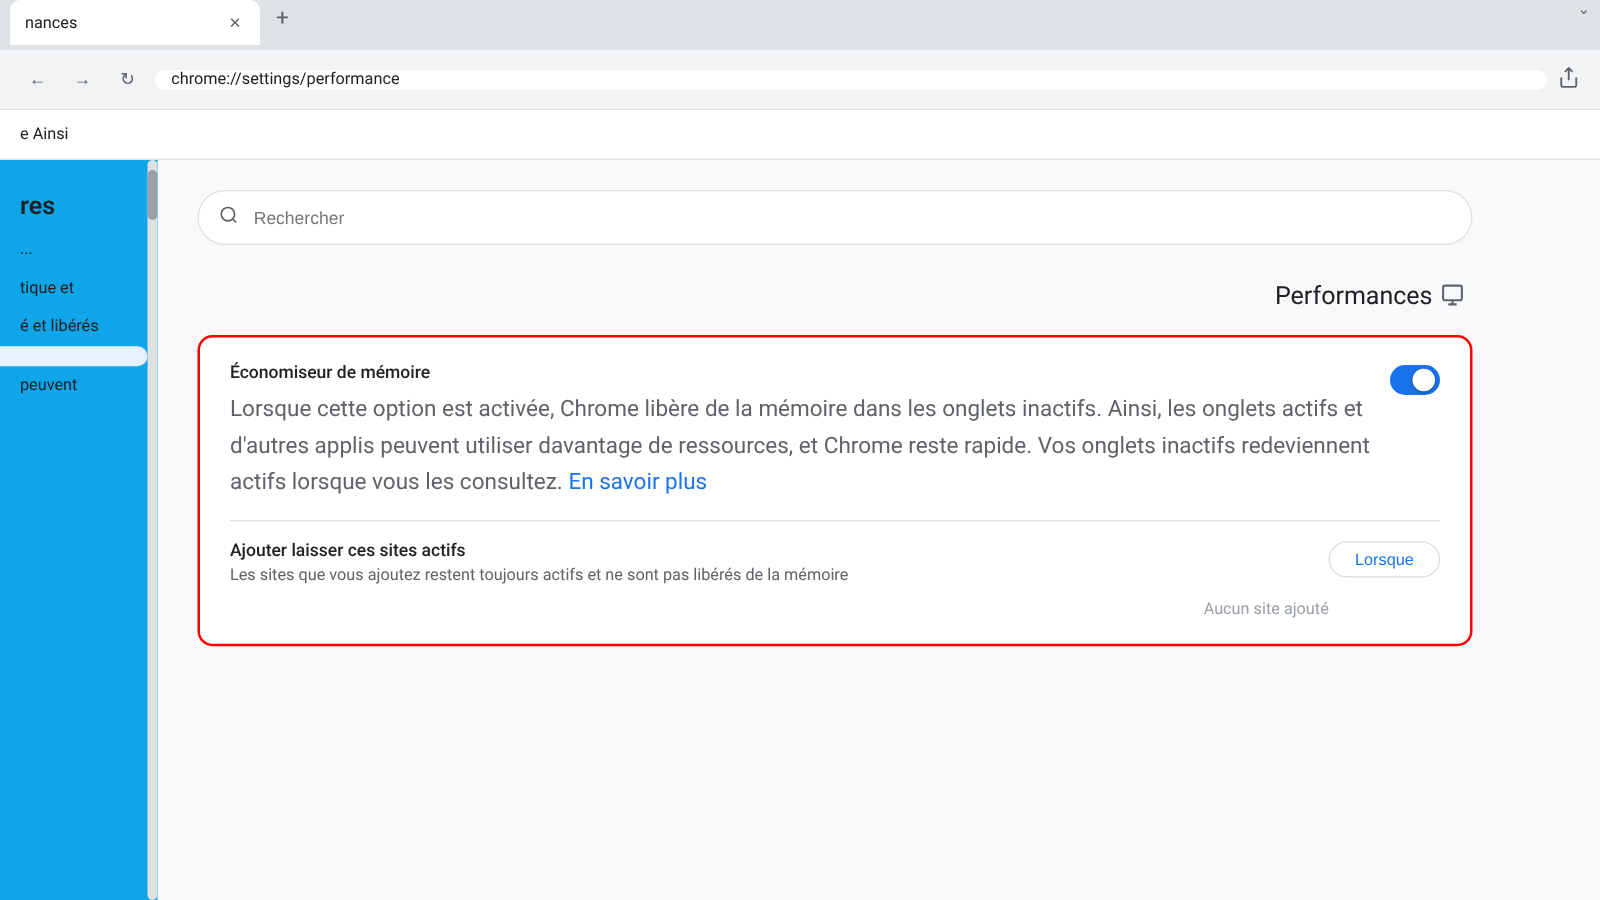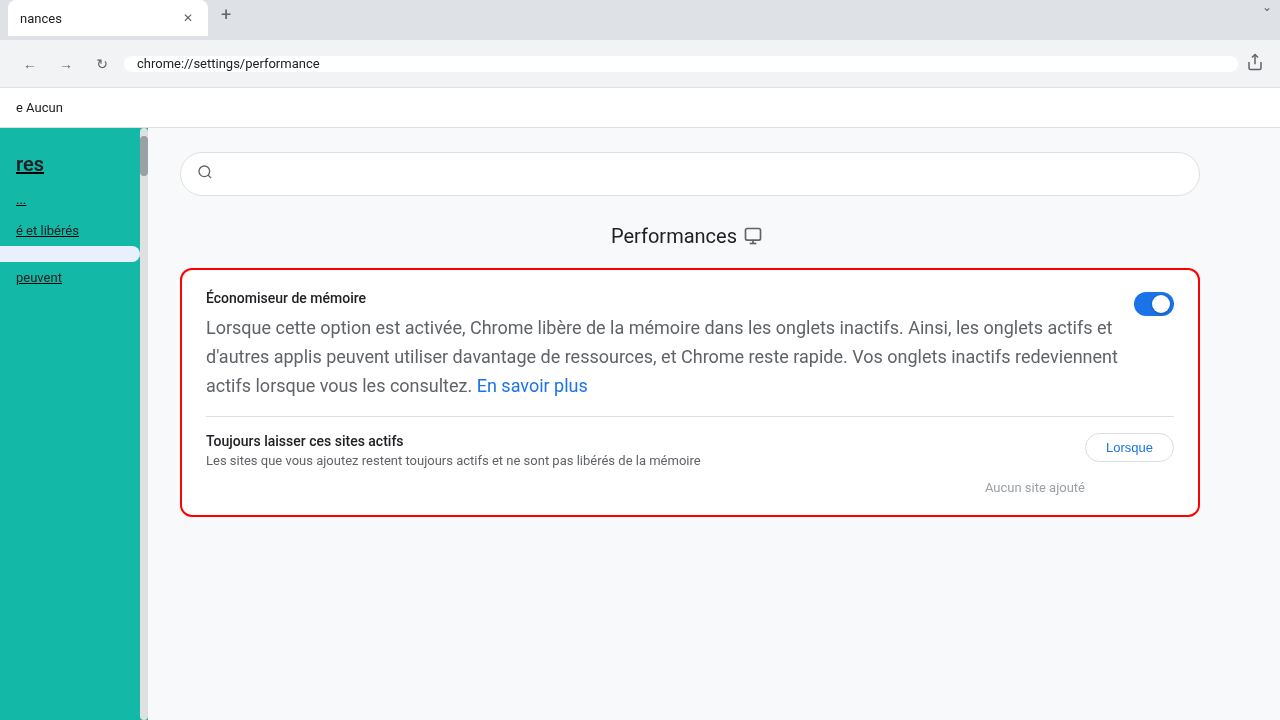--- a/index.html
+++ b/index.html
@@ -140,26 +140,25 @@
 
     
     .main-layout {
       display: flex;
       height: calc(720px - 40px - 48px - 40px);
       background: #f8f9fa;
     }
 
     
     .sidebar {
-      width: 148px;
-      background: #14b8a6;
+      width: 126px;
+      background: #0ea5e9;
       padding: 8px 0;
       overflow: hidden;
       position: relative;
-      text-decoration: underline;
     }
 
     .sidebar-title {
       padding: 16px 16px 8px 16px;
       font-size: 20px;
       font-weight: 600;
       color: #202124;
       white-space: nowrap;
       overflow: hidden;
     }
@@ -236,21 +235,21 @@
       outline: none;
       font-size: 14px;
       color: #9aa0a6;
       background: transparent;
     }
 
     
     .section-heading {
       display: flex;
       align-items: center;
-      justify-content: center;
+      justify-content: flex-end;
       margin-bottom: 16px;
       max-width: 1020px;
     }
 
     .section-title {
       font-size: 20px;
       font-weight: 400;
       color: #202124;
     }
 
@@ -415,47 +414,49 @@
     <svg width="18" height="18" viewBox="0 0 24 24" fill="none" stroke="#5f6368" stroke-width="2">
       <path d="M4 12v8a2 2 0 0 0 2 2h12a2 2 0 0 0 2-2v-8"></path>
       <polyline points="16 6 12 2 8 6"></polyline>
       <line x1="12" y1="2" x2="12" y2="15"></line>
     </svg>
   </div>
 </div>
 
 <div class="subheader">
   <div class="subheader-breadcrumb">
-    <span>e Aucun</span>
+    <span>e Ainsi</span>
   </div>
 </div>
 
 <div class="main-layout">
 
   <div class="sidebar">
     <div class="sidebar-title">res</div>
     <div class="sidebar-item">...</div>
+    <div class="sidebar-item">tique et</div>
     <div class="sidebar-item">é et libérés</div>
     <div class="sidebar-item active"></div>
     <div class="sidebar-item">peuvent</div>
     <div class="sidebar-scrollbar">
       <div class="sidebar-scrollbar-thumb"></div>
     </div>
   </div>
 
   <div class="content-area">
 
     <div class="search-bar-container">
       <div class="search-bar">
         <span class="search-icon">
           <svg width="16" height="16" viewBox="0 0 24 24" fill="none" stroke="#5f6368" stroke-width="2">
             <circle cx="11" cy="11" r="8"></circle>
             <line x1="21" y1="21" x2="16.65" y2="16.65"></line>
           </svg>
         </span>
+        <input class="search-input" type="text" placeholder="Rechercher" style="">
       </div>
     </div>
 
     <div class="section-heading">
       <h2 class="section-title">Performances</h2>
       <div class="feedback-icon">
         <svg width="20" height="20" viewBox="0 0 24 24" fill="none" stroke="#5f6368" stroke-width="2">
           <rect x="3" y="3" width="18" height="14" rx="2"></rect>
           <line x1="8" y1="21" x2="16" y2="21"></line>
           <line x1="12" y1="17" x2="12" y2="21"></line>
@@ -477,21 +478,21 @@
           </div>
         </div>
         <label class="toggle-switch">
           <input type="checkbox" checked="" style="">
           <span class="toggle-slider"></span>
         </label>
       </div>
 
       <div class="sites-row">
         <div class="sites-content">
-          <div class="sites-title">Toujours laisser ces sites actifs</div>
+          <div class="sites-title">Ajouter laisser ces sites actifs</div>
           <div class="sites-description">Les sites que vous ajoutez restent toujours actifs et ne sont pas libérés de la mémoire</div>
           <div class="empty-sites">Aucun site ajouté</div>
         </div>
         <button class="add-btn">Lorsque</button>
       </div>
     </div>
 
   </div>
 </div>
 

